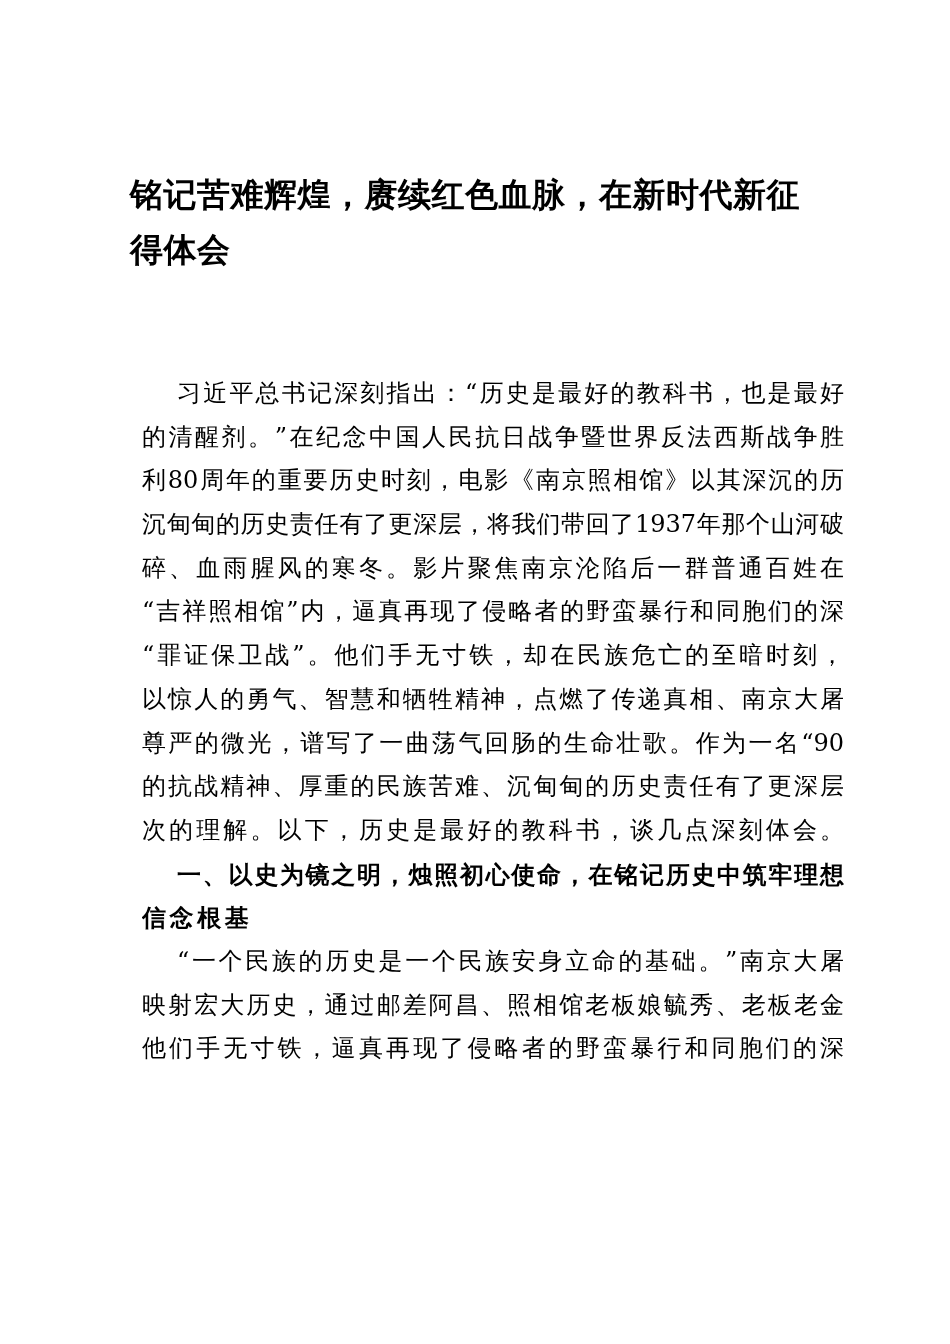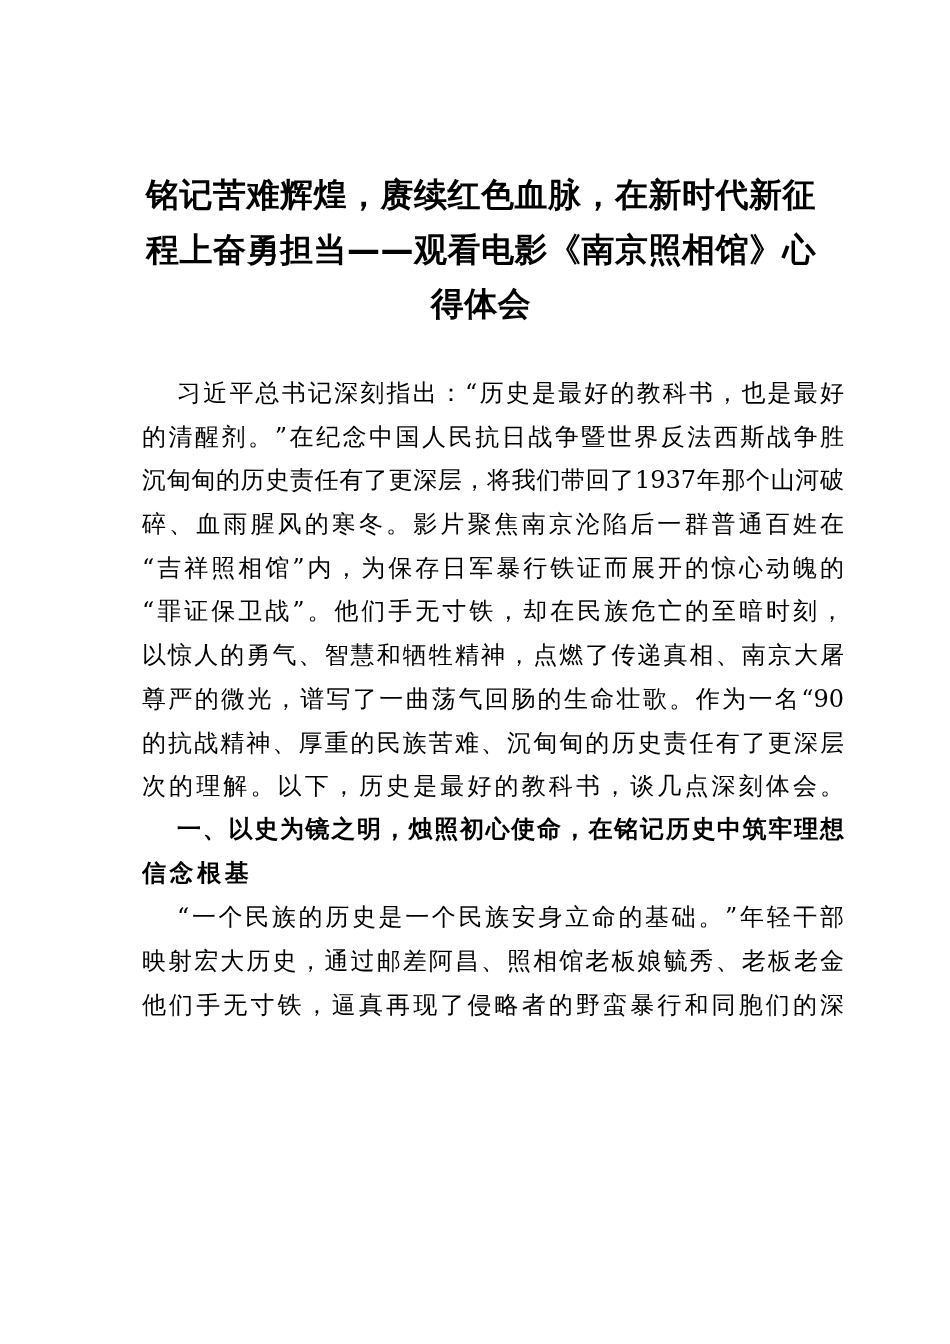--- a/index.html
+++ b/index.html
@@ -22,21 +22,20 @@
   }
   .title {
     position: absolute;
     top: 168px;
     left: 0;
     width: 702px;
     font-family: "DejaVu Sans", "Liberation Sans", sans-serif;
     font-weight: bold;
     font-size: 33px;
     line-height: 54.5px;
-    text-align: center;
     margin: 0;
     letter-spacing: 0.5px;
   }
   .title .tl {
     display: block;
     white-space: nowrap;
   }
   .body-text {
     position: absolute;
     top: 372px;
@@ -55,59 +54,59 @@
     overflow: hidden;
   }
   .line.last {
     text-align-last: left;
     letter-spacing: 3.6px;
   }
   .line.indent {
     padding-left: 35px;
   }
   .heading-line {
-    font-family: Liberation Mono, monospace;
+    font-family: Liberation Sans, sans-serif;
     font-weight: bold;
     font-size: 24px;
   }
   .heading-line.last {
     text-align-last: left;
   }
 </style>
 </head>
 <body>
 
 <div class="page">
 
   <h1 class="title">
     <span class="tl">铭记苦难辉煌，赓续红色血脉，在新时代新征</span>
-    <span class="tl">程上奋勇担当——观看电影《南京照相馆》心</span>
     <span class="tl">得体会</span>
   </h1>
 
   <div class="body-text">
 
     <div>
       <span class="line indent">习近平总书记深刻指出：“历史是最好的教科书，也是最好</span>
       <span class="line">的清醒剂。”在纪念中国人民抗日战争暨世界反法西斯战争胜</span>
+      <span class="line">利80周年的重要历史时刻，电影《南京照相馆》以其深沉的历</span>
       <span class="line">沉甸甸的历史责任有了更深层，将我们带回了1937年那个山河破</span>
       <span class="line">碎、血雨腥风的寒冬。影片聚焦南京沦陷后一群普通百姓在</span>
-      <span class="line">“吉祥照相馆”内，为保存日军暴行铁证而展开的惊心动魄的</span>
+      <span class="line">“吉祥照相馆”内，逼真再现了侵略者的野蛮暴行和同胞们的深</span>
       <span class="line">“罪证保卫战”。他们手无寸铁，却在民族危亡的至暗时刻，</span>
       <span class="line">以惊人的勇气、智慧和牺牲精神，点燃了传递真相、南京大屠</span>
       <span class="line">尊严的微光，谱写了一曲荡气回肠的生命壮歌。作为一名“90</span>
       <span class="line">的抗战精神、厚重的民族苦难、沉甸甸的历史责任有了更深层</span>
       <span class="line">次的理解。以下，历史是最好的教科书，谈几点深刻体会。</span>
     </div>
 
     <div>
       <span class="line indent heading-line">一、以史为镜之明，烛照初心使命，在铭记历史中筑牢理想</span>
       <span class="line heading-line last">信念根基</span>
     </div>
 
     <div>
-      <span class="line indent">“一个民族的历史是一个民族安身立命的基础。”年轻干部</span>
+      <span class="line indent">“一个民族的历史是一个民族安身立命的基础。”南京大屠</span>
       <span class="line">映射宏大历史，通过邮差阿昌、照相馆老板娘毓秀、老板老金</span>
       <span class="line">他们手无寸铁，逼真再现了侵略者的野蛮暴行和同胞们的深</span>
     </div>
 
   </div>
 </div>
 
 </body></html>

